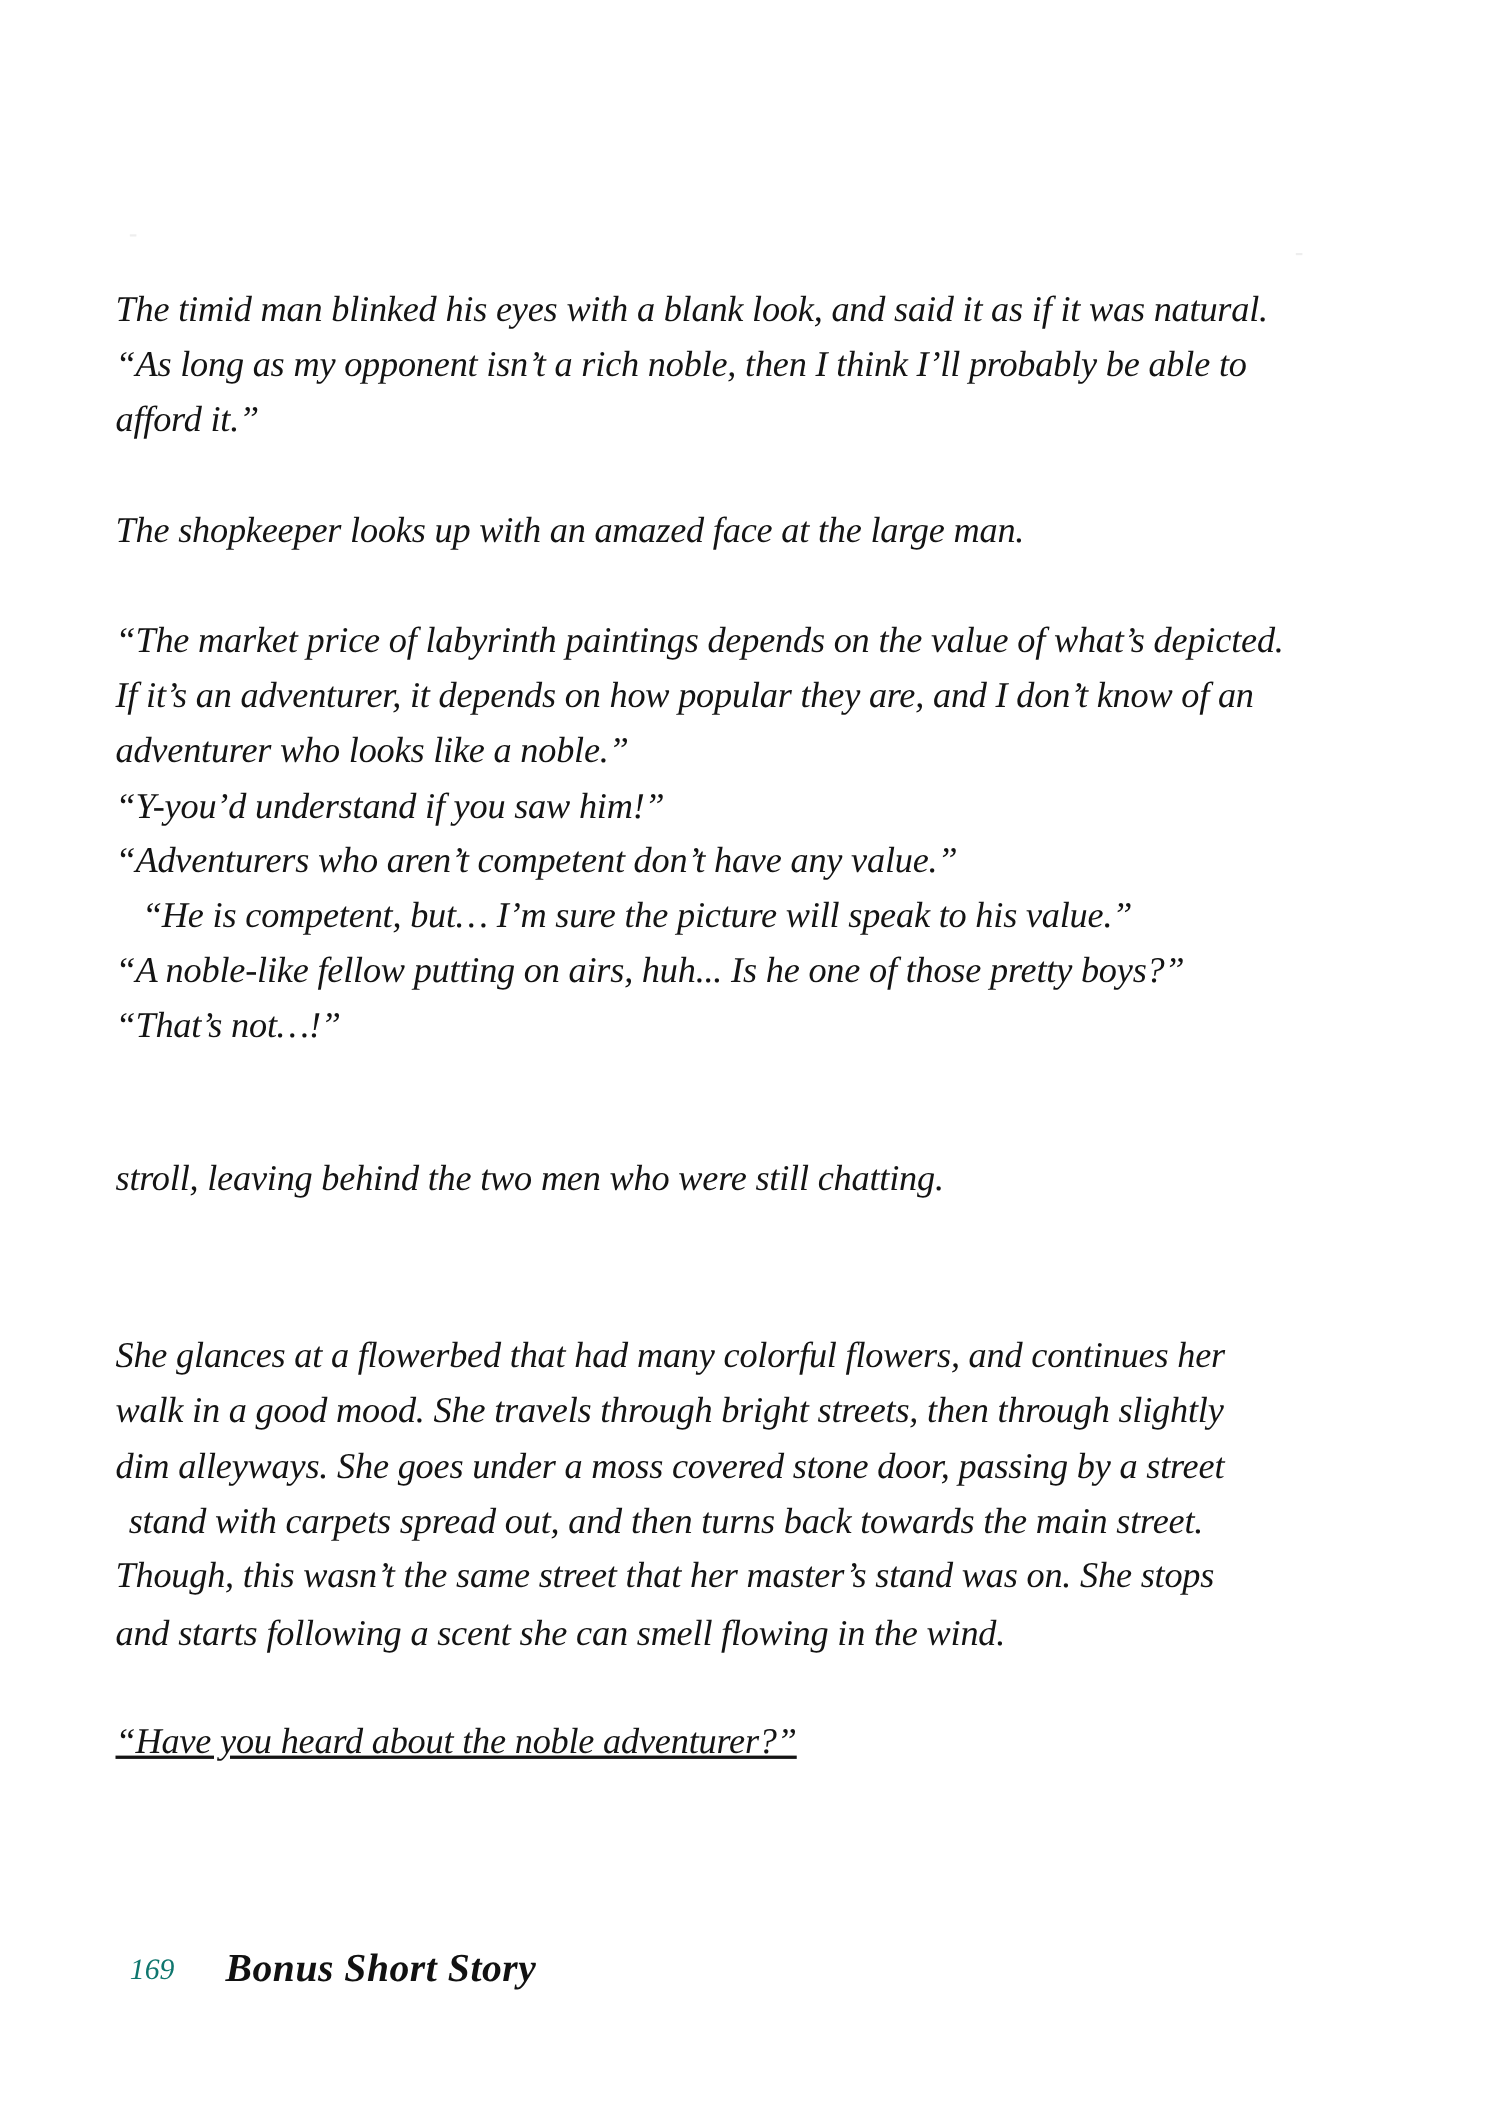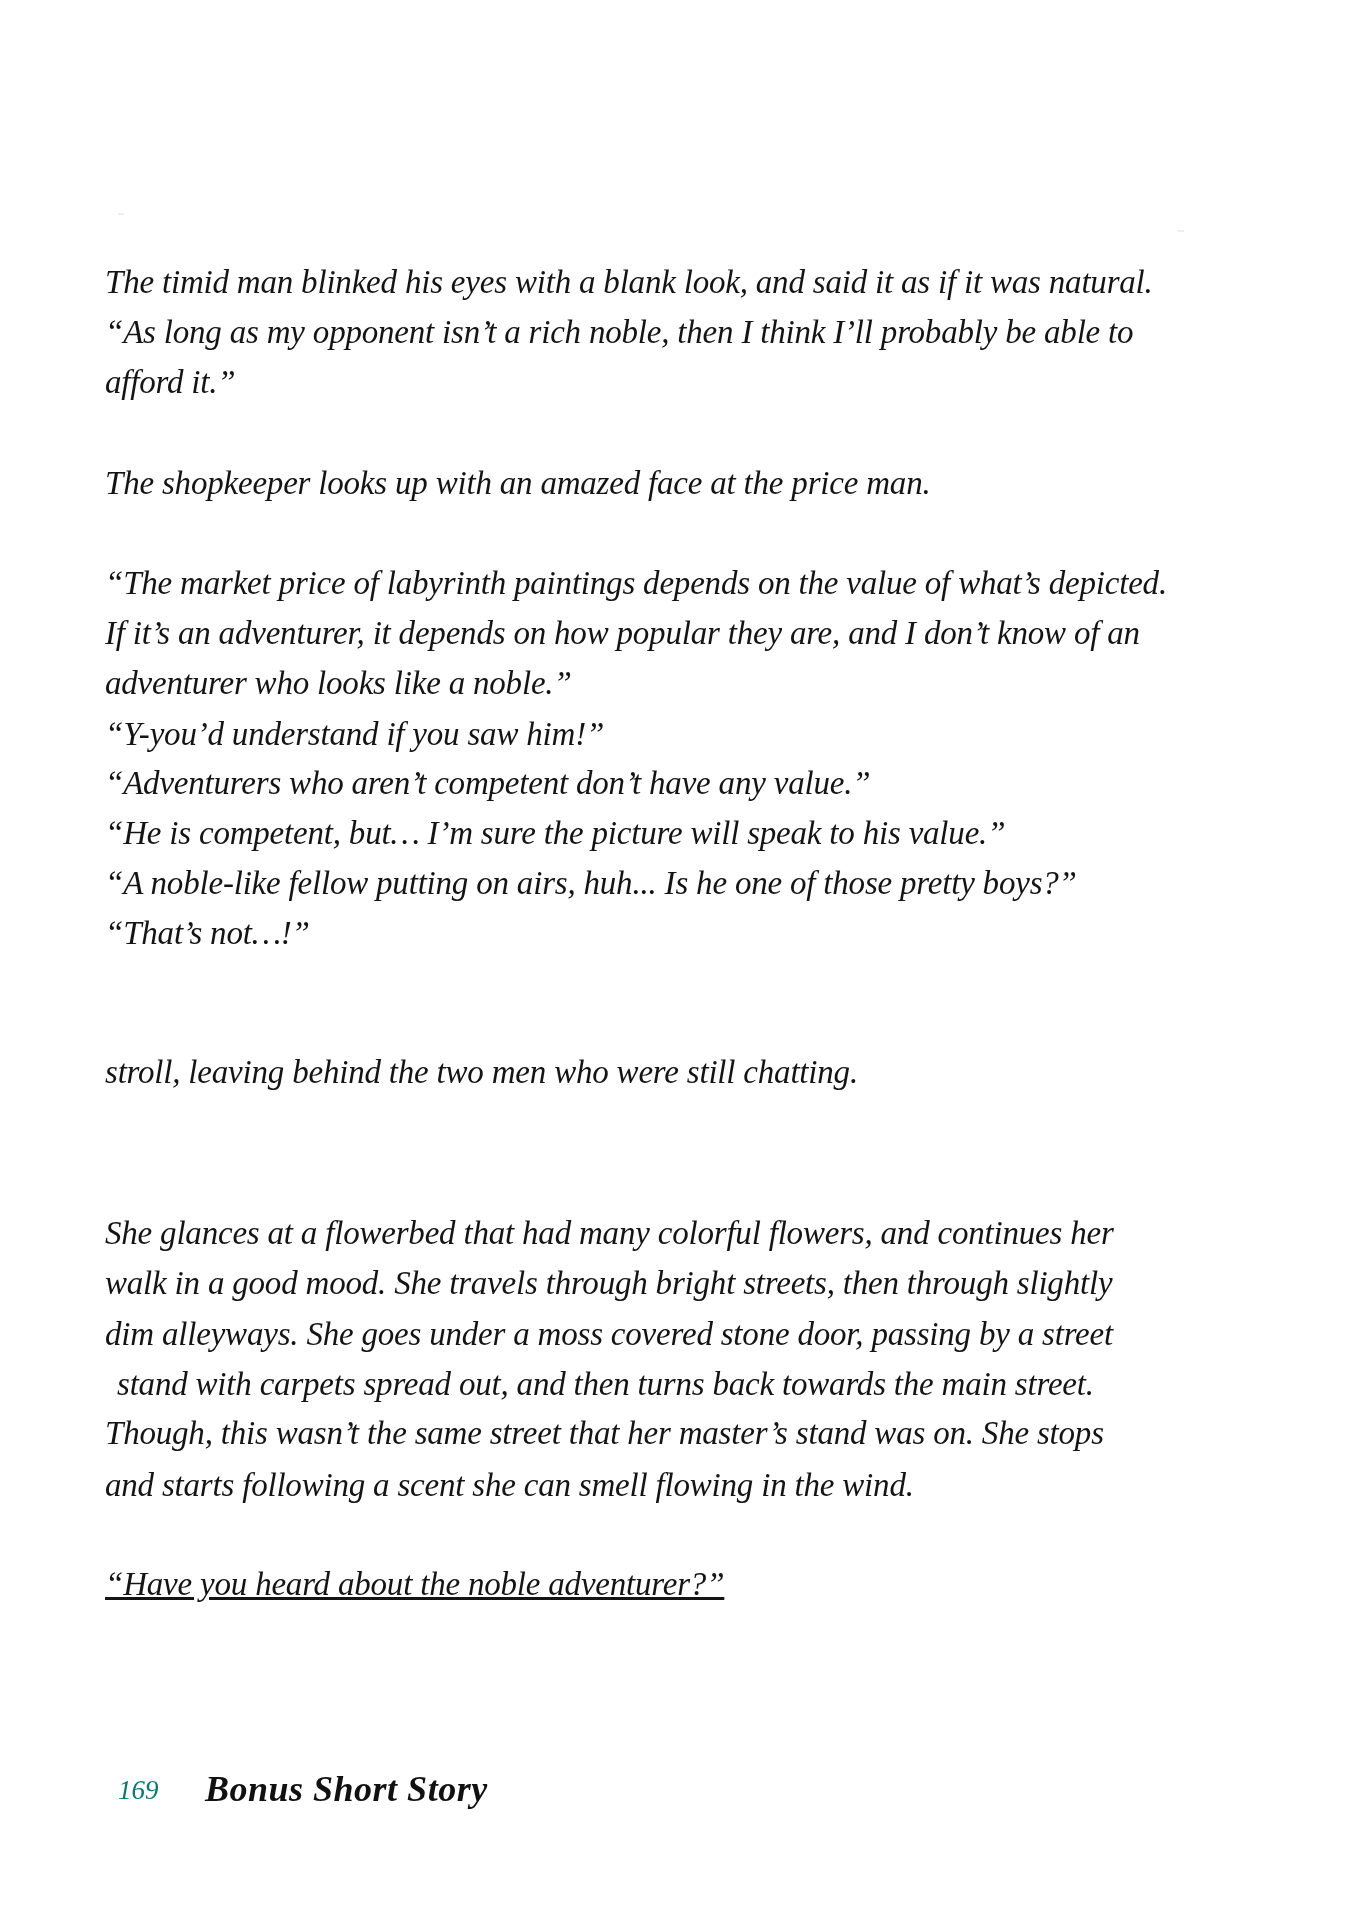--- a/index.html
+++ b/index.html
@@ -66,28 +66,28 @@
 
 <div class="page">
 
   <div class="speck" style="left:118px; top:213px;"></div>
   <div class="speck" style="left:1178px; top:230px;"></div>
 
   <div class="line" style="top:262px;">The timid man blinked his eyes with a blank look, and said it as if it was natural.</div>
   <div class="line" style="top:312px;">“As long as my opponent isn’t a rich noble, then I think I’ll probably be able to</div>
   <div class="line" style="top:362px;">afford it.”</div>
 
-  <div class="line" style="top:463px;">The shopkeeper looks up with an amazed face at the price man.</div>
+  <div class="line" style="top:463px;">The shopkeeper looks up with an amazed face at the large man.</div>
 
   <div class="line" style="top:563px;">“The market price of labyrinth paintings depends on the value of what’s depicted.</div>
   <div class="line" style="top:613px;">If it’s an adventurer, it depends on how popular they are, and  I don’t know of an</div>
   <div class="line" style="top:663px;">adventurer who looks like a noble.”</div>
   <div class="line" style="top:714px;">“Y-you’d understand if you saw him!”</div>
   <div class="line" style="top:763px;">“Adventurers who aren’t competent don’t have any value.”</div>
-  <div class="line" style="top:813px;">“He is competent, but… I’m sure the picture will speak to his value.”</div>
+  <div class="line" style="top:813px;margin-left:24px;">“He is competent, but… I’m sure the picture will speak to his value.”</div>
   <div class="line" style="top:863px;">“A noble-like fellow putting on airs, huh... Is he one of those pretty boys?”</div>
   <div class="line" style="top:913px;">“That’s not…!”</div>
 
   <div class="line" style="top:1052px;">stroll, leaving behind the two men who were still chatting.</div>
 
   <div class="line" style="top:1213px;">She glances at a flowerbed that had many colorful flowers, and continues her</div>
   <div class="line" style="top:1263px;">walk in a good mood. She travels through bright streets, then through slightly</div>
   <div class="line" style="top:1314px;">dim alleyways. She goes under a moss covered stone door, passing by a street</div>
   <div class="line" style="top:1364px;margin-left:12px;">stand with carpets spread out, and then turns back towards the main street.</div>
   <div class="line" style="top:1413px;">Though, this wasn’t the same street that her master’s stand was on. She stops</div>

